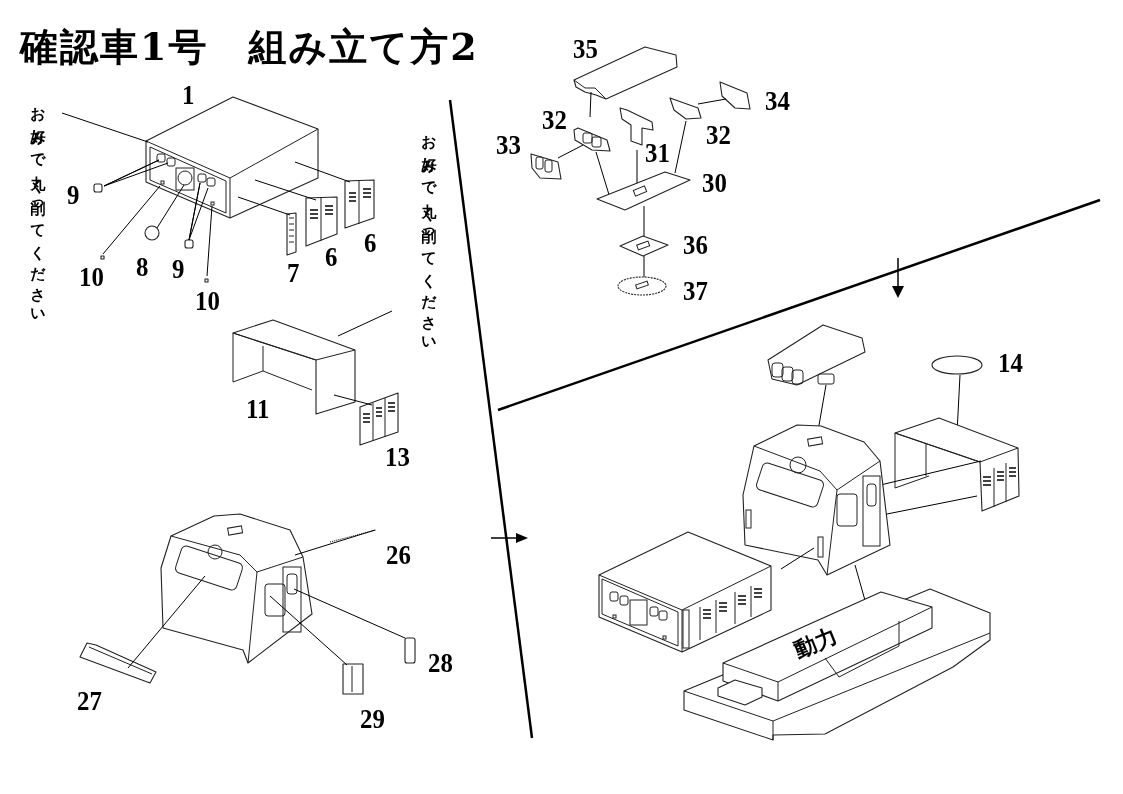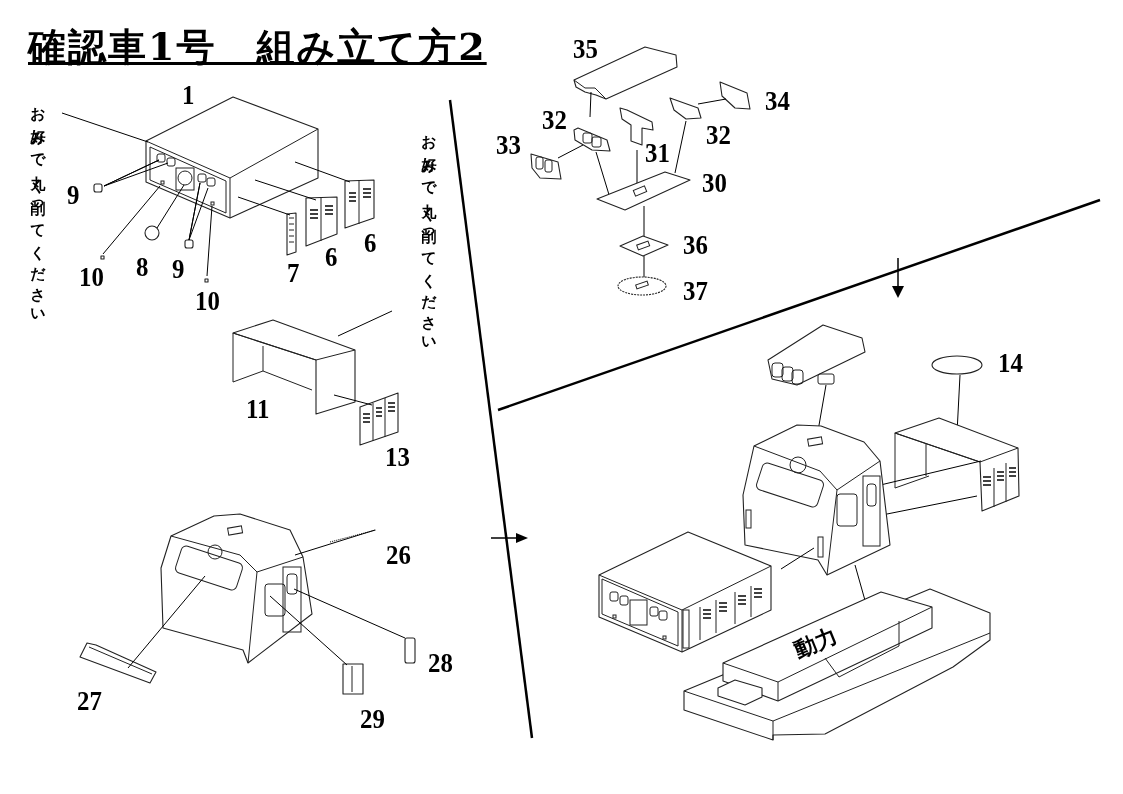--- a/index.html
+++ b/index.html
@@ -1,19 +1,19 @@
 <!DOCTYPE html>
 <html><head>
 <meta charset="utf-8">
 <style>
   html, body { margin: 0; padding: 0; background: #ffffff; }
   body { width: 1123px; height: 794px; position: relative; overflow: hidden;
          font-family: "DejaVu Serif", "Liberation Serif", serif; color: #000; }
-  .title { position: absolute; left: 28px; top: 22px; font-size: 38px; font-weight: bold;
-           letter-spacing: 2px; white-space: nowrap; font-family: "DejaVu Serif", serif; text-decoration: underline; }
+  .title { position: absolute; left: 20px; top: 22px; font-size: 38px; font-weight: bold;
+           letter-spacing: 2px; white-space: nowrap; font-family: "DejaVu Serif", serif; }
   .vnote { position: absolute; writing-mode: vertical-rl; font-size: 15px; font-weight: bold;
            letter-spacing: 4px; line-height: 1; font-family: "DejaVu Serif", serif; }
   .lbl { position: absolute; font-size: 27px; font-weight: bold; line-height: 1;
          font-family: "Liberation Serif", "DejaVu Serif", serif; transform: scaleX(0.92);
          transform-origin: left top; }
   svg.draw { position: absolute; left: 0; top: 0; }
   .ln { stroke: #000; fill: none; stroke-width: 1; }
   .thick { stroke: #000; fill: none; stroke-width: 2.5; }
   .pt { stroke: #222; fill: #fff; stroke-width: 1.1; stroke-linejoin: round; }
   .ptl { stroke: #222; fill: none; stroke-width: 1; }

